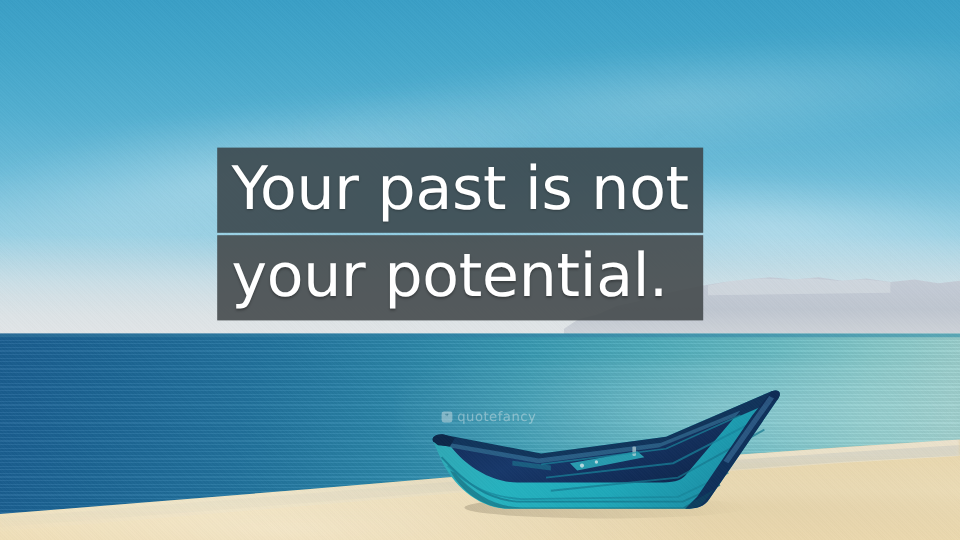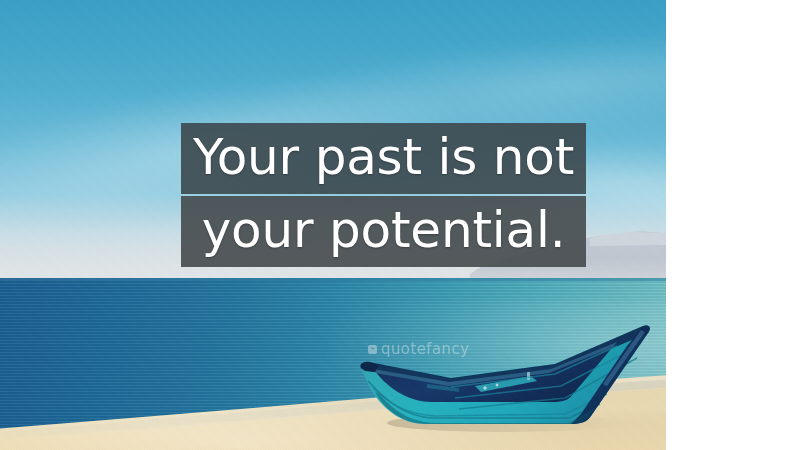--- a/index.html
+++ b/index.html
@@ -3,21 +3,21 @@
 <meta charset="utf-8">
 <style>
   * { margin:0; padding:0; box-sizing:border-box; }
   html, body {
     width:800px; height:450px;
     overflow:hidden;
     font-family:"Liberation Sans", sans-serif;
   }
   .stage {
     position:relative;
-    width:666px; height:450px;
+    width:800px; height:450px;
     overflow:hidden;
     background:#4c1d95;
   }
 
   
   .sky {
     position:absolute; left:0; top:0; width:800px; height:280px;
     background:
       linear-gradient(to bottom,
         #3a9fc6 0%,
@@ -137,21 +137,21 @@
     font-size:50px;
     line-height:1;
     font-weight:400;
     letter-spacing:-0.2px;
     padding:9px 12px 12px 12px;
     white-space:nowrap;
     text-shadow:0 1px 2px rgba(0,0,0,0.30);
     font-family:"DejaVu Sans", sans-serif;
   }
   .quote-line.l1 { background:rgba(60,72,78,0.90); }
-  .quote-line.l2 { background:rgba(69,74,76,0.90);text-align:center; }
+  .quote-line.l2 { background:rgba(69,74,76,0.90); }
 
   
   .author {
     position:absolute; left:325px; top:300px;
     background:#c8386c;
     color:#fdfdfd;
     font-size:19px;
     line-height:1;
     padding:6px 13px 8px 13px;
     white-space:nowrap;
@@ -170,21 +170,21 @@
   }
   .wm-logo {
     width:9px; height:9px;
     background:#e9edee;
     border-radius:2px;
     display:flex; align-items:center; justify-content:center;
     font-size:6px; color:#5d7a86; line-height:1;
     font-family:"DejaVu Serif", serif;
   }
   .wm-text {
-    font-size:15px; color:#e7edef; line-height:1;
+    font-size:11px; color:#e7edef; line-height:1;
     letter-spacing:0.4px;
     font-family:"DejaVu Sans", sans-serif;
     text-align:center;
   }
 
   
   .grain {
     position:absolute; left:0; top:0; width:800px; height:450px;
     background:repeating-linear-gradient(45deg, rgba(0,0,0,0.012) 0 1px, rgba(255,255,255,0.012) 1px 2px);
     pointer-events:none;

